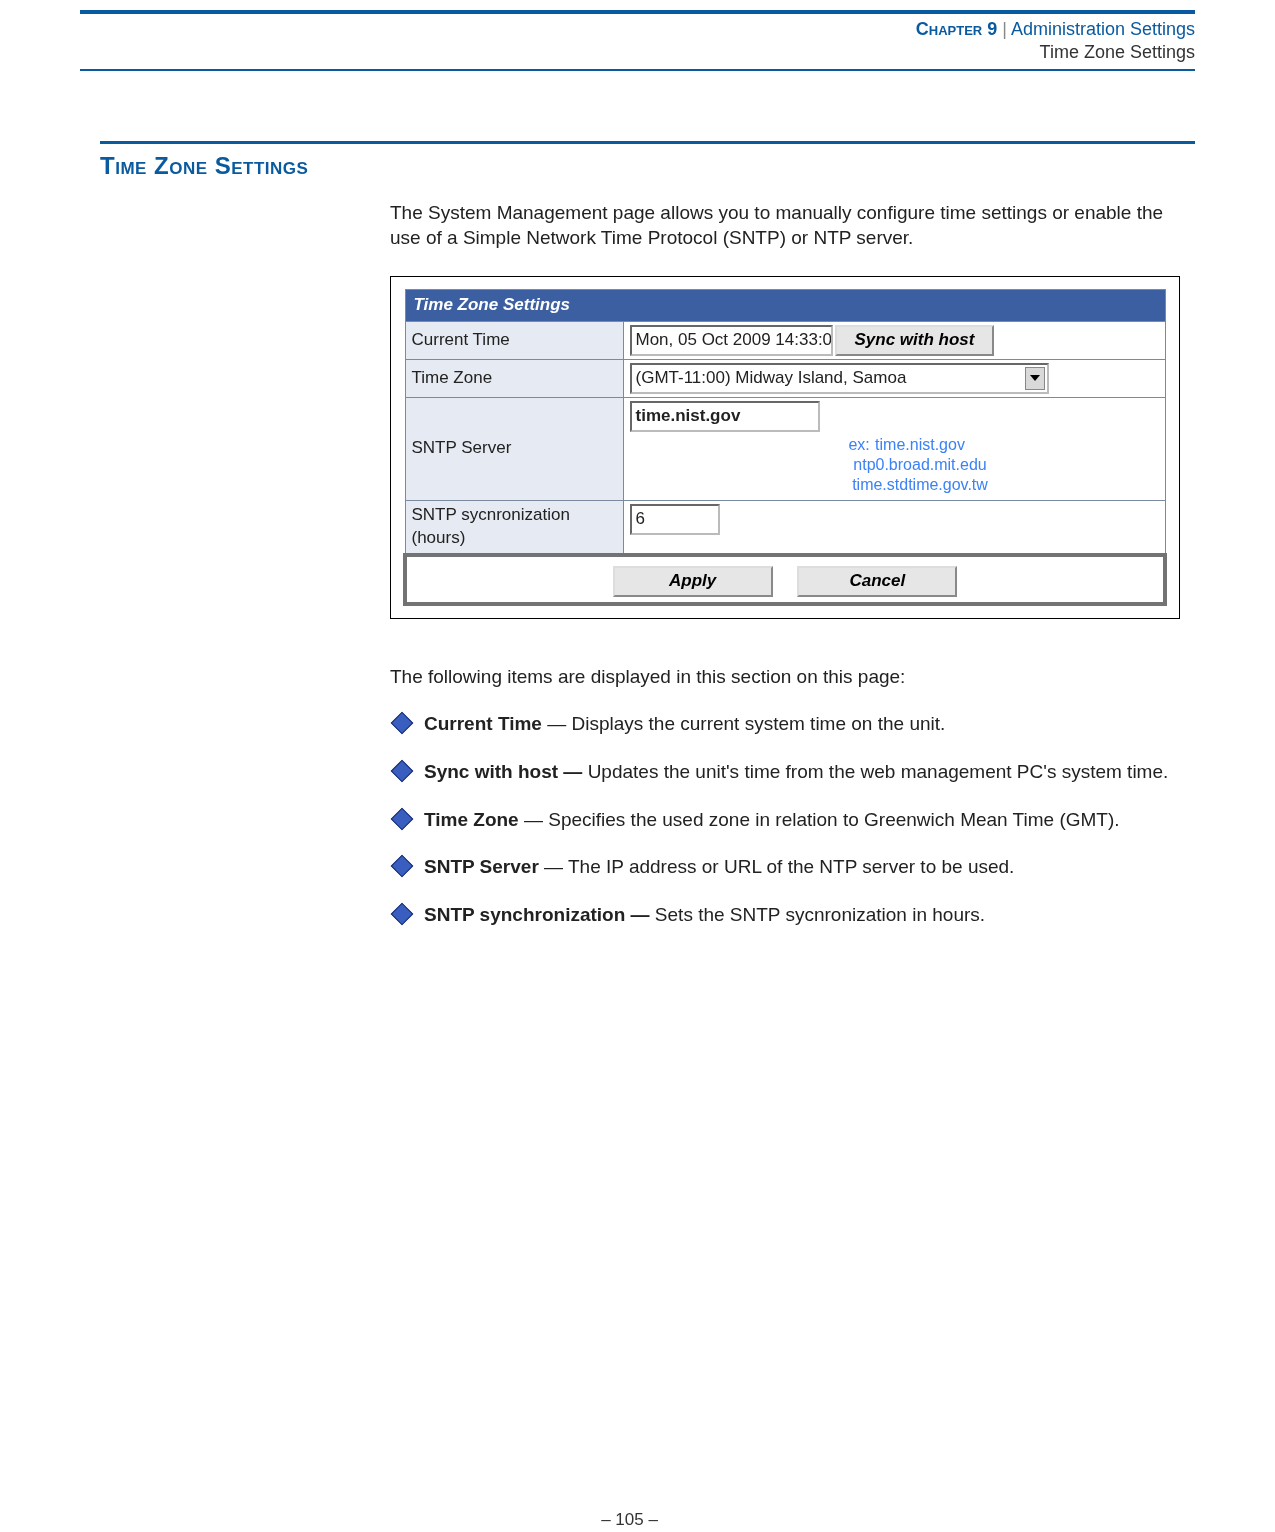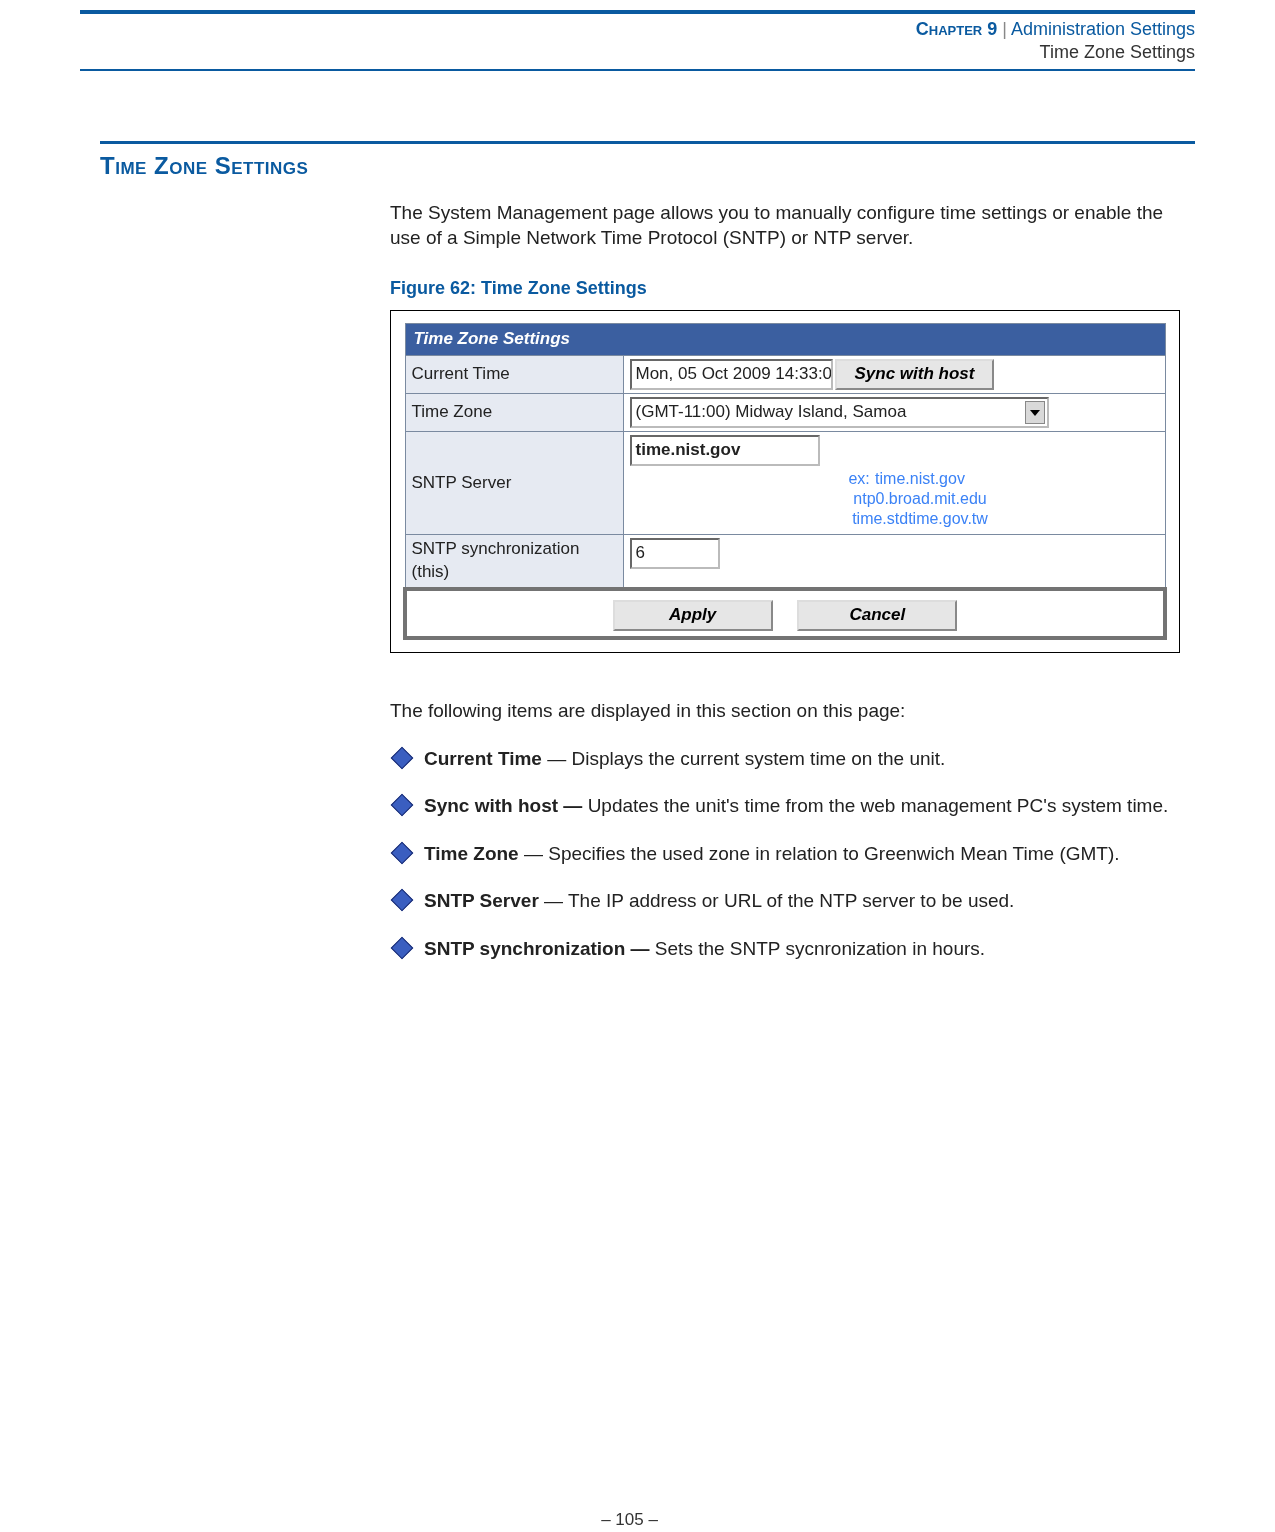--- a/index.html
+++ b/index.html
@@ -241,21 +241,20 @@
 
   <div class="content">
 
     <div class="section-rule"></div>
     <div class="section-title">Time Zone Settings</div>
 
     <div class="body-block">
 
       <div class="intro">The System Management page allows you to manually configure time settings or enable the use of a Simple Network Time Protocol (SNTP) or NTP server.</div>
 
-      <div class="fig-caption">Figure 62:  Time Zone Settings</div>
 
       <div class="screenshot-box">
         <table class="ui-table">
           <tbody>
               <tr>
             <th colspan="2">Time Zone Settings</th>
           </tr>
           <tr>
             <td class="label">Current Time</td>
             <td class="field">
@@ -276,21 +275,21 @@
             <td class="field">
               <span class="fake-input" style="width:190px;font-weight:bold">time.nist.gov</span>
               <div class="sntp-hint">
                 <span class="ex">ex:</span><span>time.nist.gov</span><br>
                 <span class="ex"></span><span>ntp0.broad.mit.edu</span><br>
                 <span class="ex"></span><span>time.stdtime.gov.tw</span>
               </div>
             </td>
           </tr>
           <tr>
-            <td class="label">SNTP synchronization (this)</td>
+            <td class="label">SNTP sycnronization (hours)</td>
             <td class="field">
               <span class="fake-input" style="width:90px">6</span>
             </td>
           </tr>
           <tr>
             <td colspan="2" style="border:4px solid #737373">
               <div class="button-row">
                 <span class="fake-button">Apply</span>
                 <span class="fake-button">Cancel</span>
               </div>

